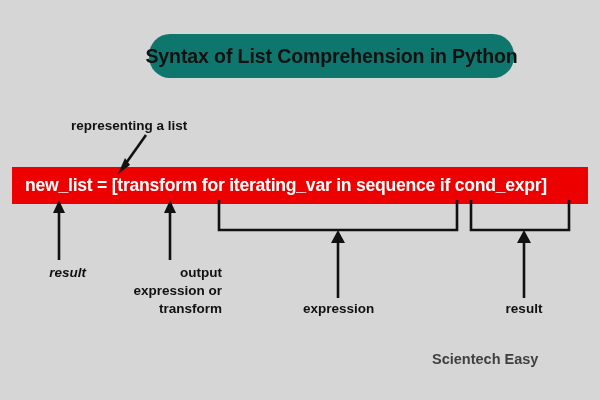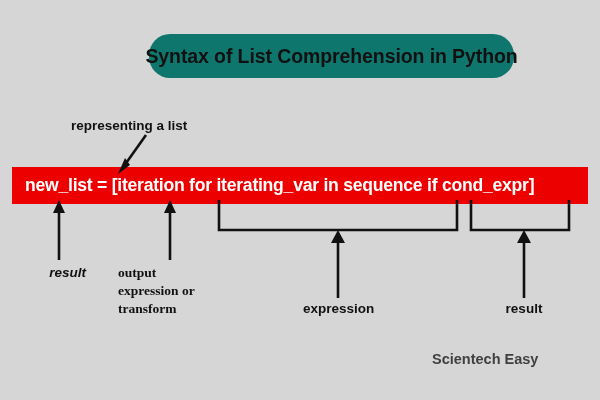--- a/index.html
+++ b/index.html
@@ -90,22 +90,21 @@
     left: 34px;
     top: 264px;
     width: 52px;
     text-align: right;
     font-style: italic;
   }
   #label-output-expression {
     left: 118px;
     top: 264px;
     width: 104px;
-    text-align: left;
-    font-family: Liberation Serif, serif;
+    text-align: right;
   }
   #label-iteration {
     left: 303px;
     top: 300px;
     width: 70px;
     text-align: center;
   }
   #label-filter {
     left: 499px;
     top: 300px;
@@ -127,21 +126,21 @@
 </head>
 <body>
 
 <div id="canvas">
 
   <div id="title-banner">
     <span class="title-text">Syntax of List Comprehension in Python</span>
   </div>
 
   <div id="syntax-bar">
-    <span class="code-text">new_list = [iteration for iterating_var in sequence if cond_expr]</span>
+    <span class="code-text">new_list = [transform for iterating_var in sequence if cond_expr]</span>
   </div>
 
   <svg id="connector-layer" viewBox="0 0 600 400" width="600" height="400">
 
     <g>
       <line x1="146" y1="135" x2="124" y2="166" stroke="#111111" stroke-width="2.6"></line>
       <polygon points="118,174 130,165 125,158" fill="#111111"></polygon>
     </g>
 
     <g>

